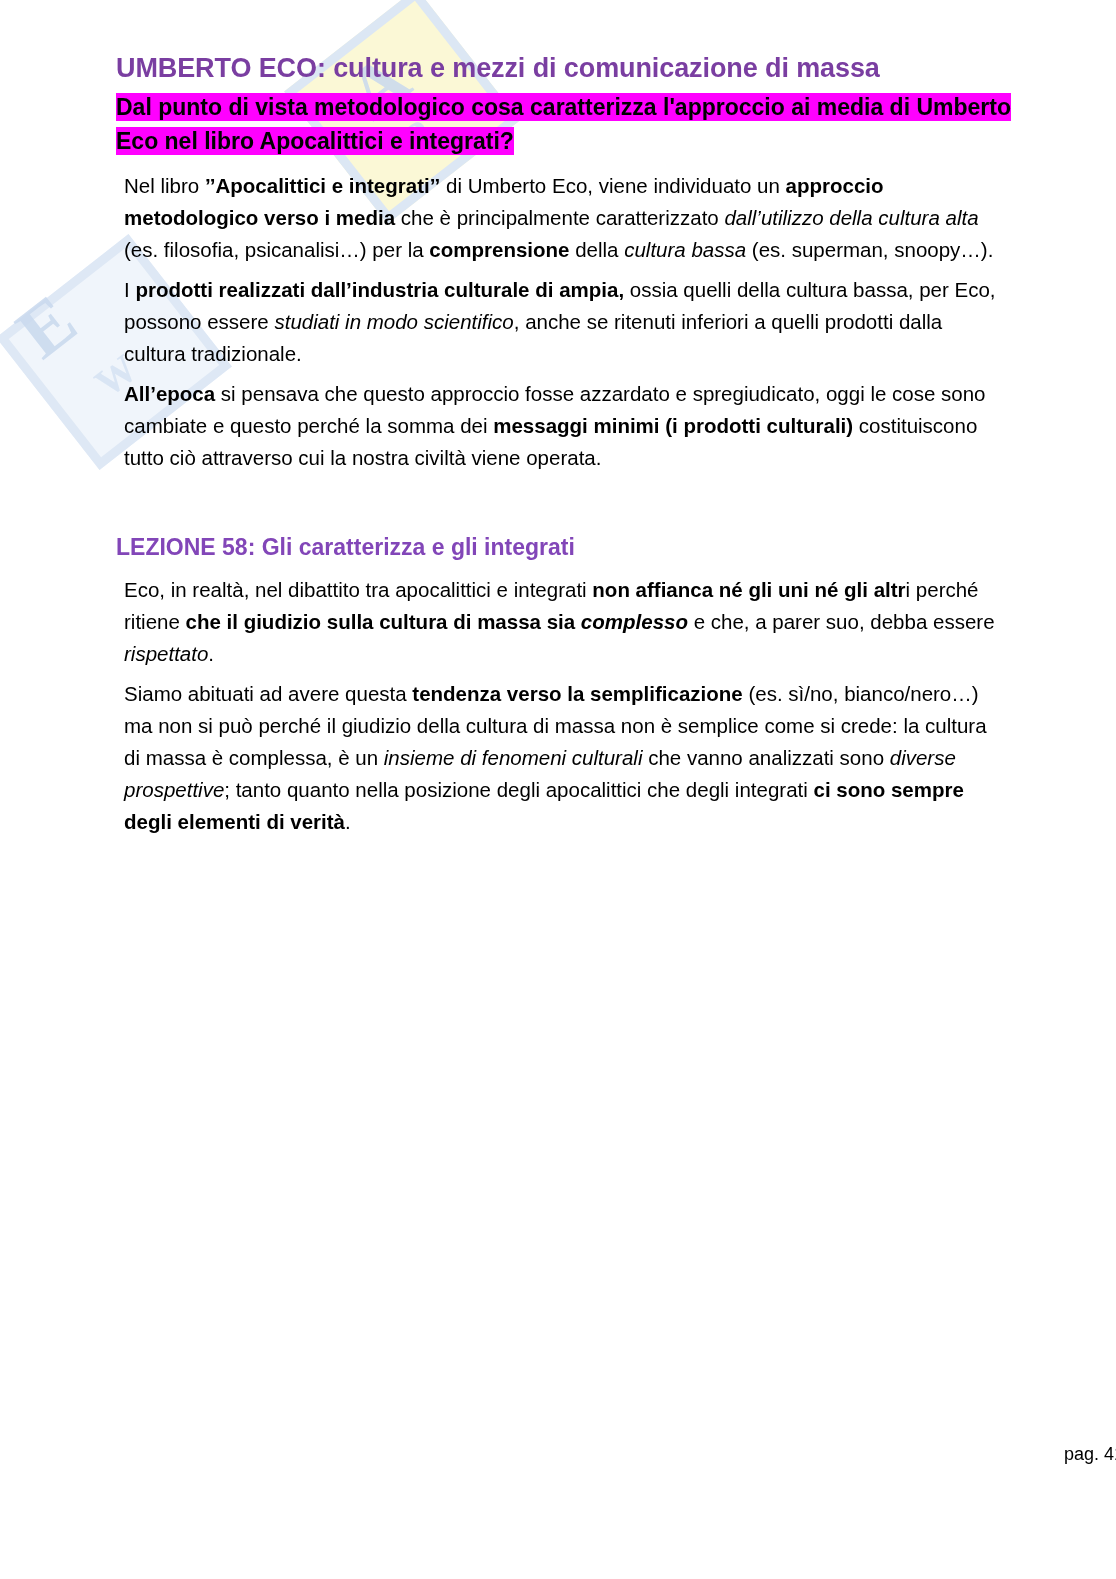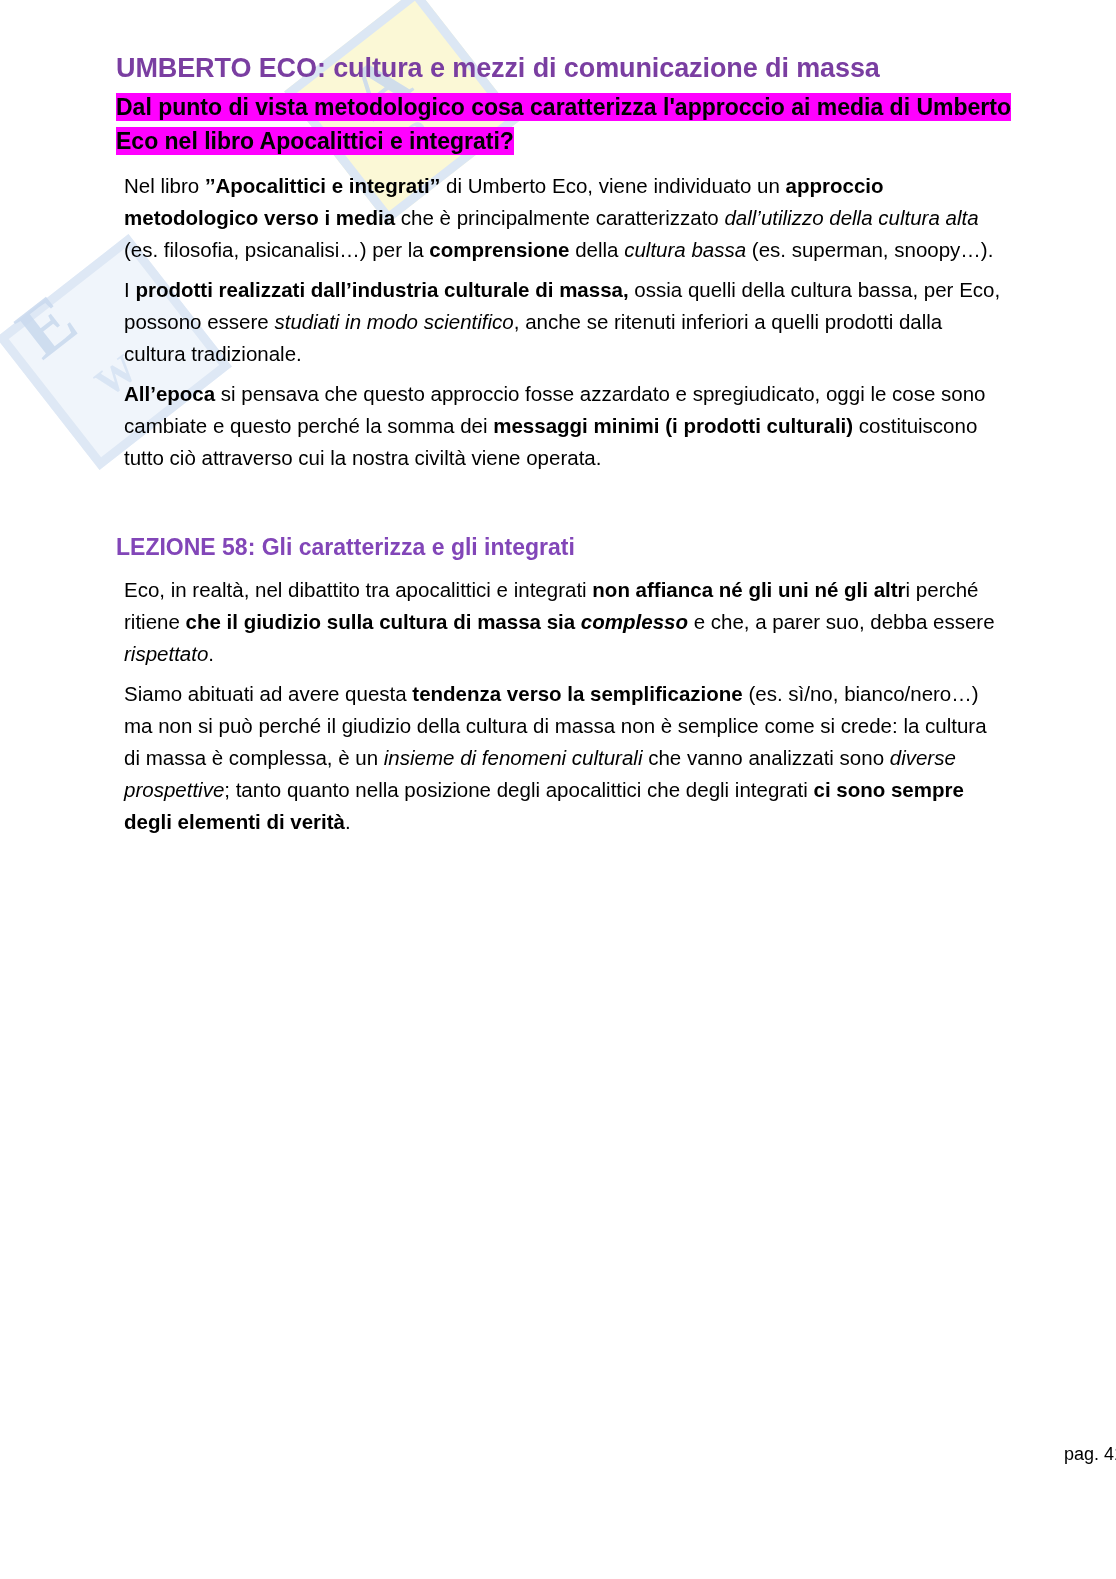--- a/index.html
+++ b/index.html
@@ -164,21 +164,21 @@
     <h1 class="doc-title">UMBERTO ECO: cultura e mezzi di comunicazione di massa</h1>
 
     <div>
 
       <p class="question-wrap">
         <span class="question">Dal punto di vista metodologico cosa caratterizza l'approccio ai media di Umberto Eco nel libro Apocalittici e integrati?</span>
       </p>
 
       <div class="para-block">
           <p class="body-para"><span>Nel libro </span><span style="font-weight: bold;">’’Apocalittici e integrati’’</span><span> di Umberto Eco, viene individuato un </span><span style="font-weight: bold;">approccio metodologico verso i media</span><span> che è principalmente caratterizzato </span><span style="font-style: italic;">dall’utilizzo della cultura alta</span><span> (es. filosofia, psicanalisi…) per la </span><span style="font-weight: bold;">comprensione</span><span> della </span><span style="font-style: italic;">cultura bassa</span><span> (es. superman, snoopy…).</span></p>
-          <p class="body-para"><span>I </span><span style="font-weight: bold;">prodotti realizzati dall’industria culturale di massa,</span><span> ossia quelli della cultura bassa, per Eco, possono essere </span><span style="font-style: italic;">studiati in modo scientifico</span><span>, anche se ritenuti inferiori a quelli prodotti dalla cultura tradizionale.</span></p>
+          <p class="body-para"><span>I </span><span style="font-weight: bold;">prodotti realizzati dall’industria culturale di ampia,</span><span> ossia quelli della cultura bassa, per Eco, possono essere </span><span style="font-style: italic;">studiati in modo scientifico</span><span>, anche se ritenuti inferiori a quelli prodotti dalla cultura tradizionale.</span></p>
           <p class="body-para"><span style="font-weight: bold;">All’epoca</span><span> si pensava che questo approccio fosse azzardato e spregiudicato, oggi le cose sono cambiate e questo perché la somma dei </span><span style="font-weight: bold;">messaggi minimi (i prodotti culturali)</span><span> costituiscono tutto ciò attraverso cui la nostra civiltà viene operata.</span></p>
         </div>
 
     </div>
 
     <div>
       <h2 class="lesson-heading" id="lezione-58-heading">LEZIONE 58: Gli caratterizza e gli integrati</h2>
 
 
       <div class="para-block">

